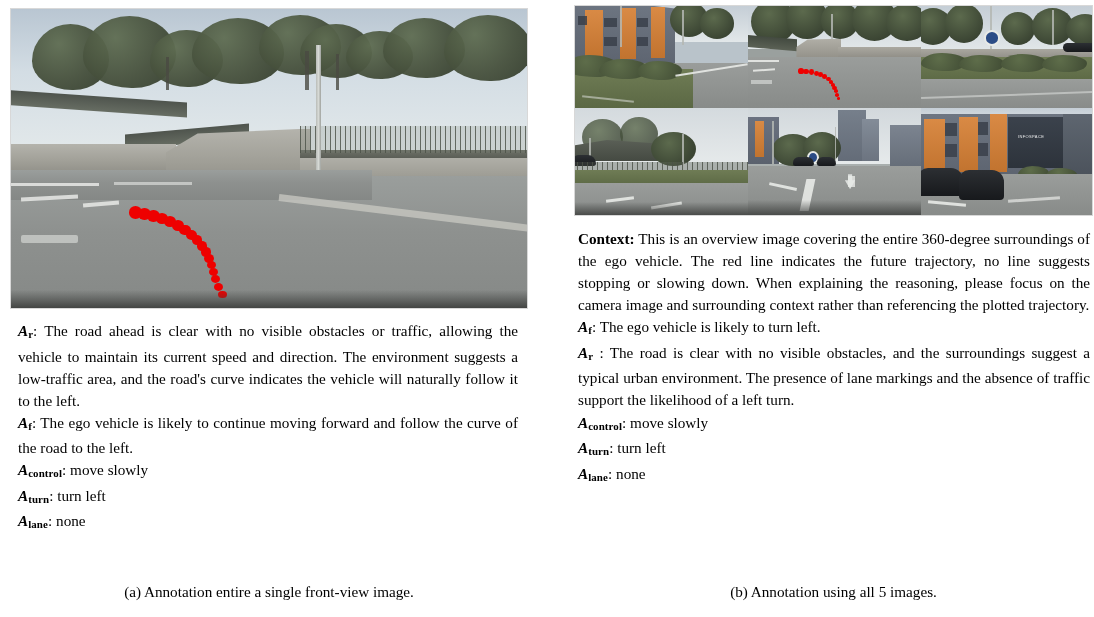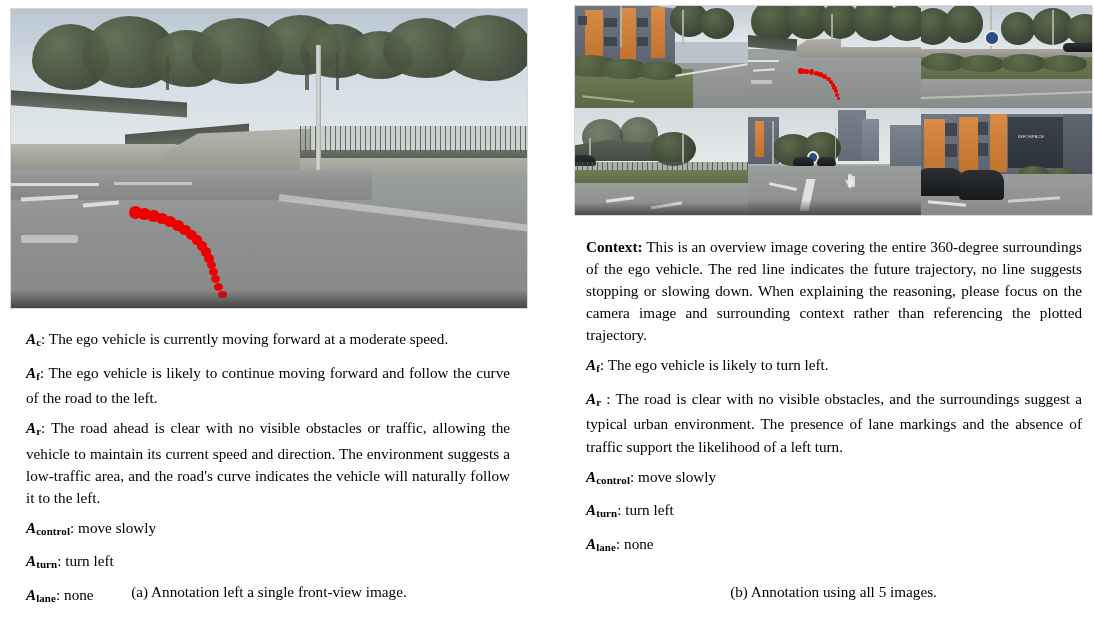--- a/index.html
+++ b/index.html
@@ -172,21 +172,21 @@
   }
 
   
   .textblock {
     position: absolute;
     font-family: "Liberation Serif", "DejaVu Serif", serif;
     font-size: 15.2px;
     line-height: 22.1px;
     color: #000;
   }
-  .textblock p { margin: 8px; }
+  .textblock p { margin: 0; }
   .just { text-align: justify; text-align-last: left; }
   .sym {
     font-weight: bold;
     font-style: italic;
     font-family: "Liberation Serif", "DejaVu Serif", serif;
   }
   .sym sub {
     font-weight: bold;
     font-style: normal;
     font-size: 0.72em;
@@ -273,40 +273,37 @@
           <div class="traj-dot" style="left:39.4%; top:91.7%; width:1.75%; height:2.6%;"></div>
           <div class="traj-dot" style="left:40.2%; top:94.3%; width:1.7%;  height:2.5%;"></div>
         </div>
 
         <div class="hood" style="height:6%;"></div>
       </div>
     </div>
 
     <div class="textblock just" style="left:8px; top:320px; width:500px;">
       <p>
-        <span class="sym">A<sub>c</sub></span><span>: </span><span>The ego vehicle is currently moving forward at a moderate speed.</span>
+        <span class="sym">A<sub>r</sub></span><span>: </span><span>The road ahead is clear with no visible obstacles or traffic, allowing the vehicle to maintain its current speed and direction. The environment suggests a low-traffic area, and the road's curve indicates the vehicle will naturally follow it to the left.</span>
       </p>
       <p>
         <span class="sym">A<sub>f</sub></span><span>: </span><span>The ego vehicle is likely to continue moving forward and follow the curve of the road to the left.</span>
       </p>
-      <p>
-        <span class="sym">A<sub>r</sub></span><span>: </span><span>The road ahead is clear with no visible obstacles or traffic, allowing the vehicle to maintain its current speed and direction. The environment suggests a low-traffic area, and the road's curve indicates the vehicle will naturally follow it to the left.</span>
-      </p>
       <p style="text-align:left;">
         <span class="sym">A<sub>control</sub></span><span>: </span><span>move slowly</span>
       </p>
       <p style="text-align:left;">
         <span class="sym">A<sub>turn</sub></span><span>: </span><span>turn left</span>
       </p>
       <p style="text-align:left;">
         <span class="sym">A<sub>lane</sub></span><span>: </span><span>none</span>
       </p>
     </div>
 
-    <div class="caption" style="left:0; top:583px; width:518px;">(a) Annotation left a single front-view image.</div>
+    <div class="caption" style="left:0; top:583px; width:518px;">(a) Annotation entire a single front-view image.</div>
   </div>
 
   <div class="panel panel-b">
 
     <div class="imgframe" style="position:absolute; left:0; top:5px; width:519px; height:211px;">
       <div class="grid6">
 
         <div class="cell" style="background:#b9c3ca;">
           <div class="c-sky" style="height:35%;"></div>
           <div class="c-bldg" style="left:-4%; top:-4%; width:62%; height:62%; transform:skewY(7deg);"></div>

